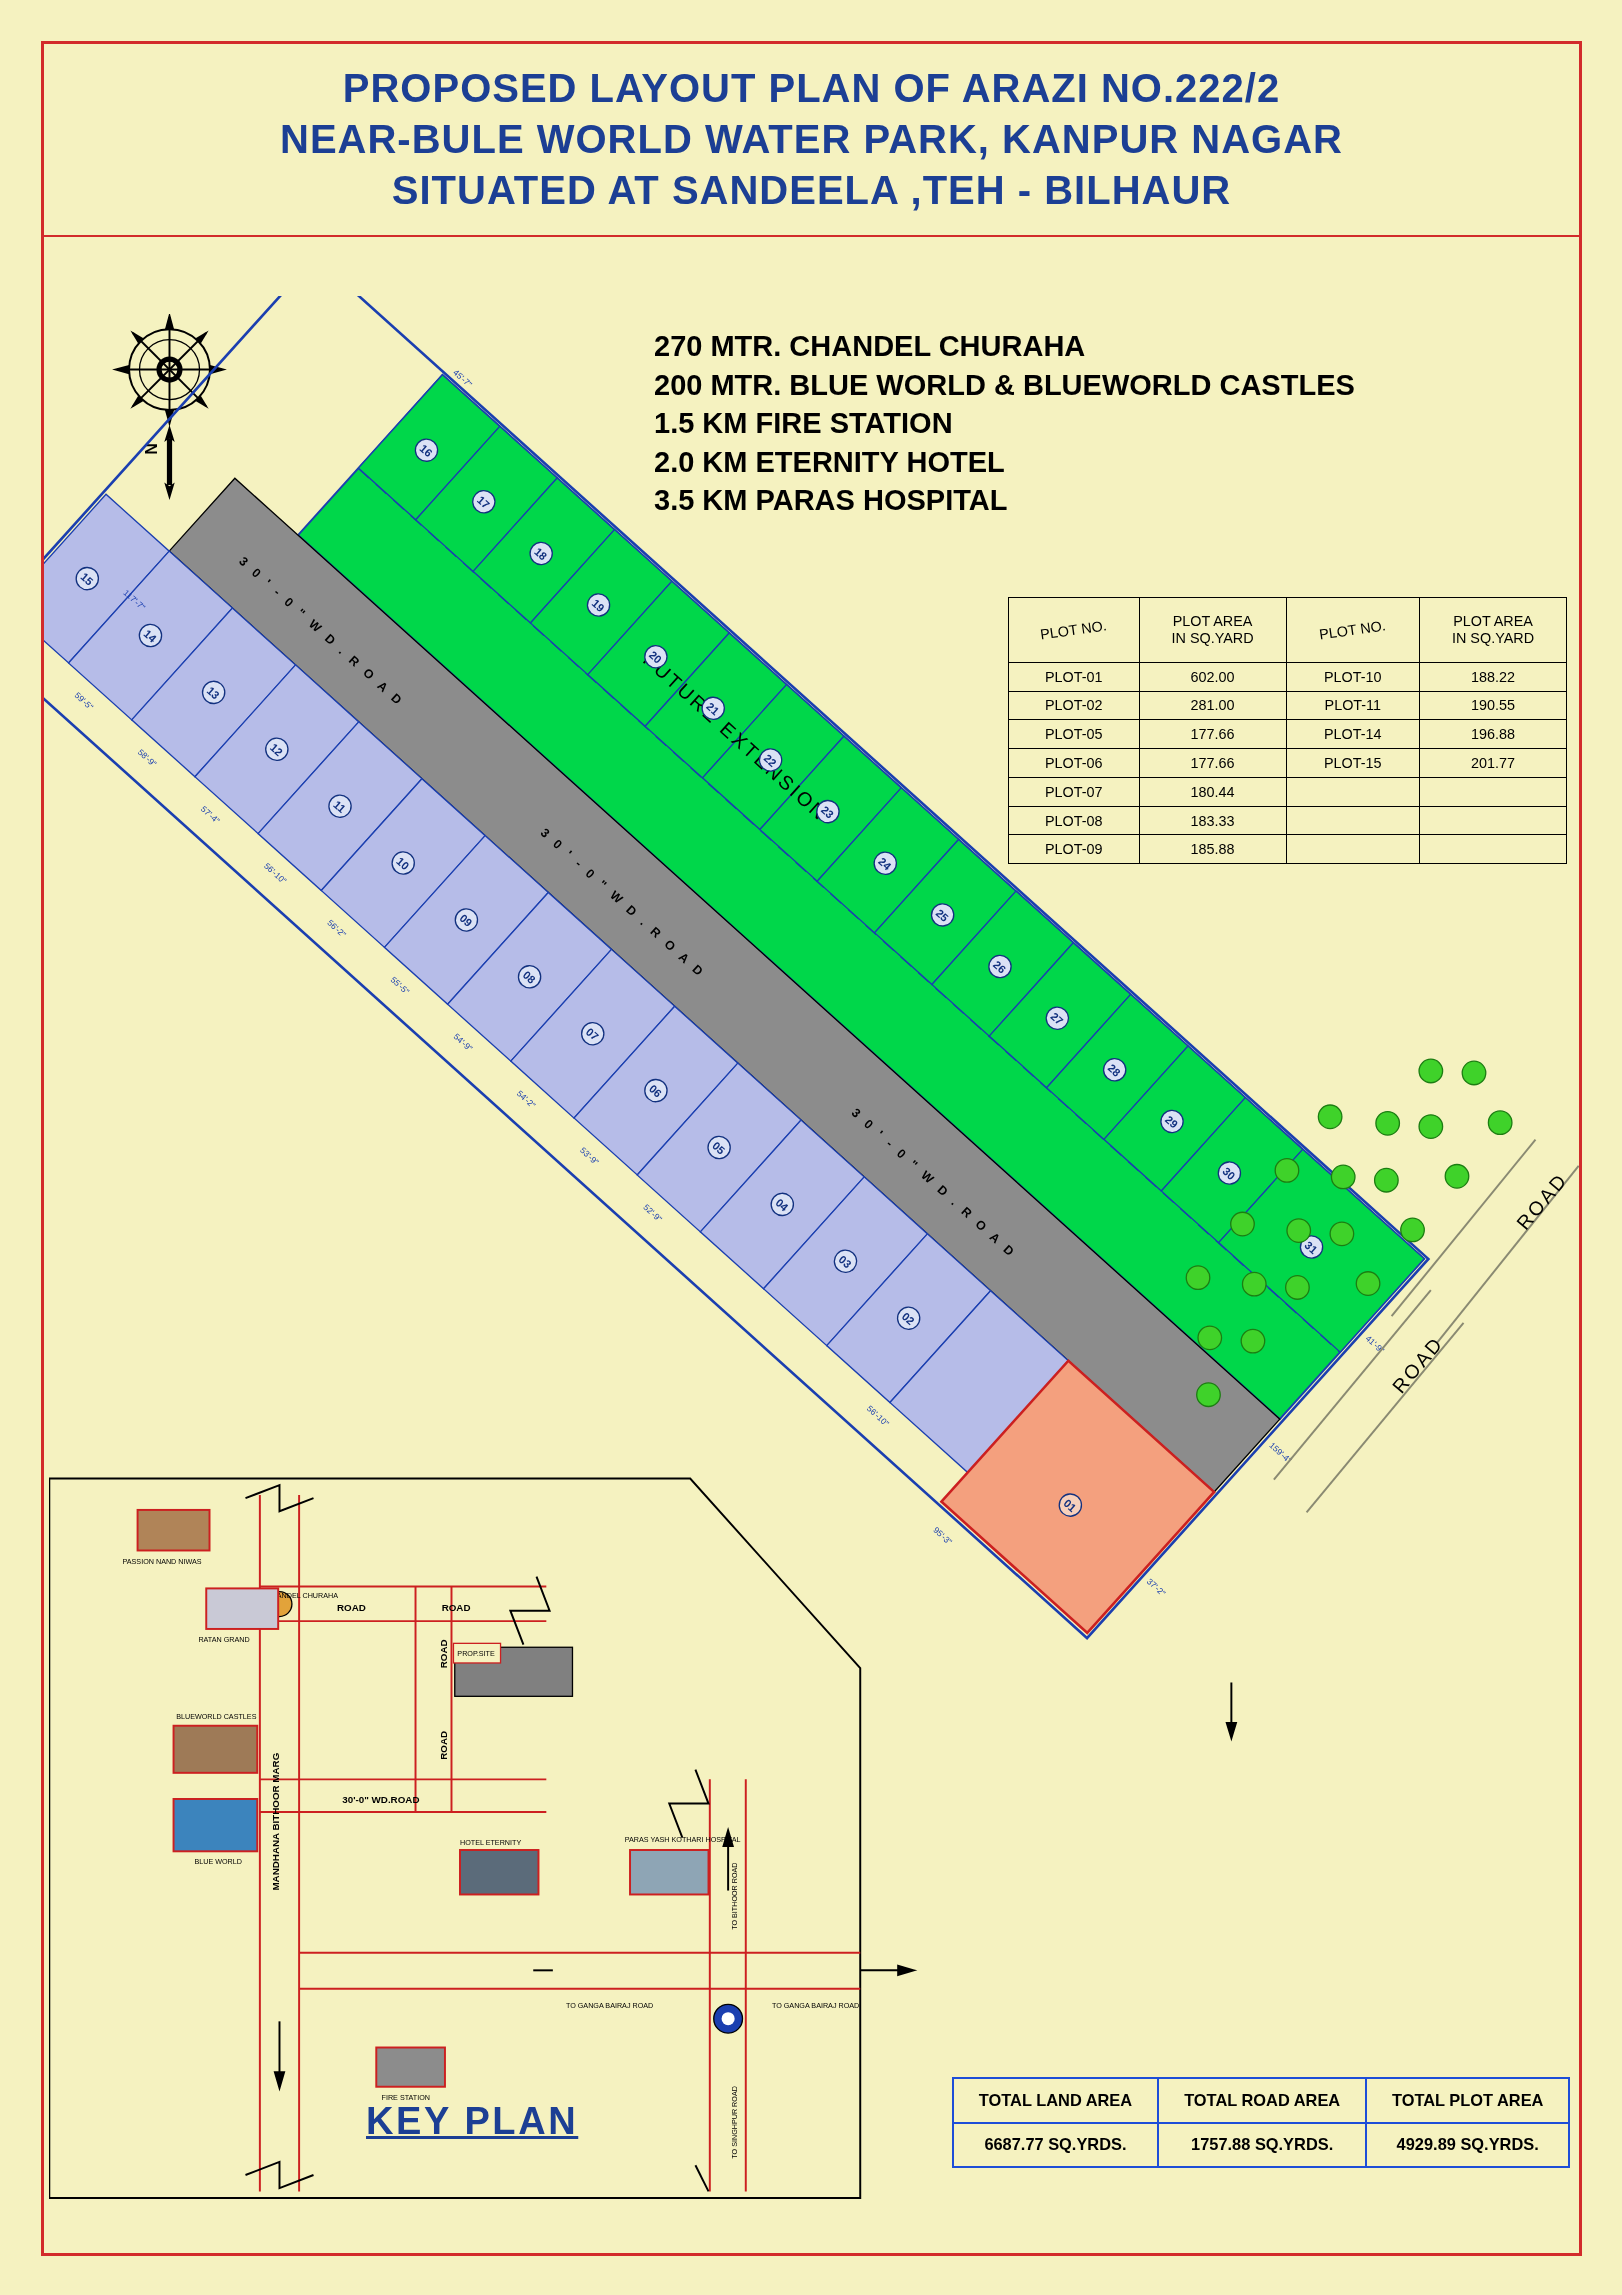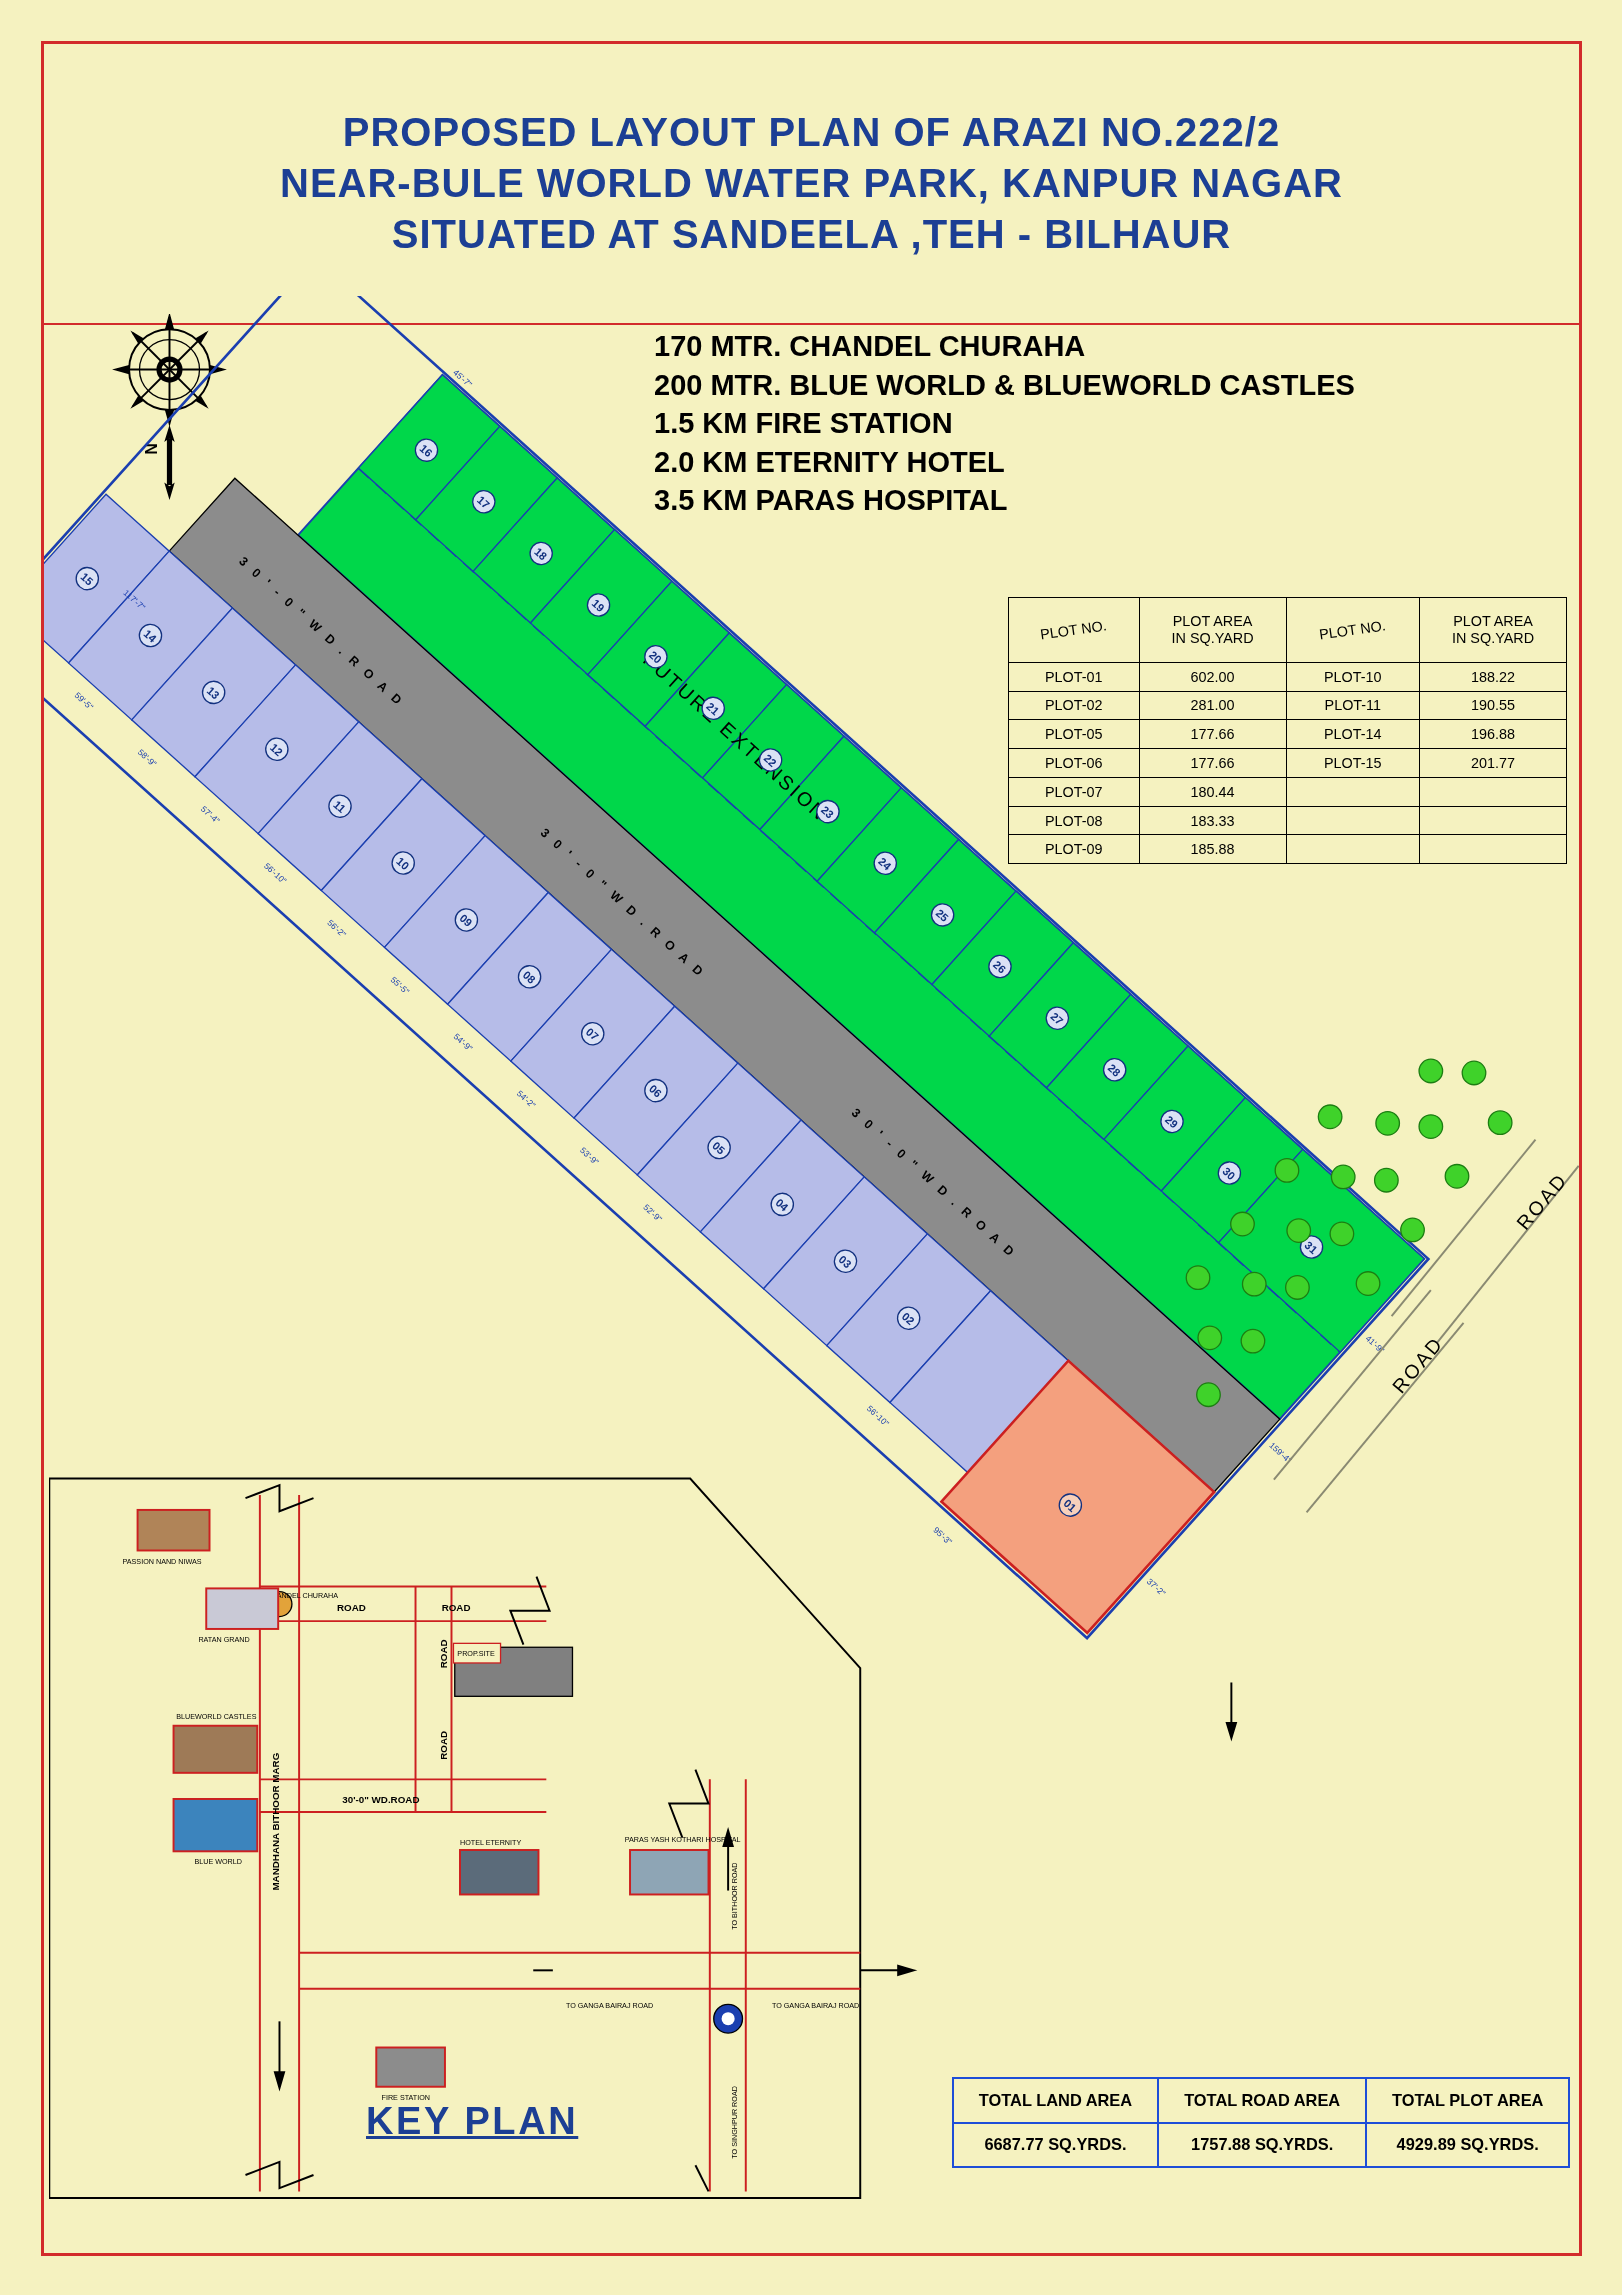--- a/index.html
+++ b/index.html
@@ -10,21 +10,21 @@
     background:#f5f2c0;
     box-sizing:border-box;
     overflow:hidden;
   }
   .outer-border{
     position:absolute;left:41px;top:41px;width:1541px;height:2215px;
     border:3.3px solid #d22b2b;box-sizing:border-box;
   }
   
   .title-block{
-    position:absolute;left:44px;top:44px;width:1535px;height:281px;
+    position:absolute;left:44px;top:44px;width:1535px;height:193px;
     border-bottom:2.6px solid #d22b2b;
     box-sizing:border-box;
     display:flex;flex-direction:column;align-items:center;justify-content:center;
     color:#1c3f94;
   }
   .title-line{
     font-weight:bold;letter-spacing:1px;
     font-size:40px;line-height:1.28;
     text-align:center;white-space:nowrap;
   }
@@ -120,21 +120,21 @@
       <g fill="#000">
         <polygon points="105,170 113,196 105,190 97,196"></polygon>
         <rect x="101" y="190" width="8" height="72"></rect>
         <polygon points="105,285 97,258 105,264 113,258"></polygon>
       </g>
       <text x="86" y="215" font-size="24" font-weight="bold" fill="#000" transform="rotate(-90 86 215)">N</text>
     </svg>
   </div>
 
   <div class="nearby">
-    <div>170 MTR. CHANDEL CHURAHA</div>
+    <div>270 MTR. CHANDEL CHURAHA</div>
     <div>200 MTR. BLUE WORLD &amp; BLUEWORLD CASTLES</div>
     <div>1.5 KM FIRE STATION</div>
     <div>2.0 KM ETERNITY HOTEL</div>
     <div>3.5 KM PARAS HOSPITAL</div>
   </div>
 
   <table class="plot-table">
     <tbody>
         <tr>
       <td class="hdr col-a"><span>PLOT NO.</span></td>

